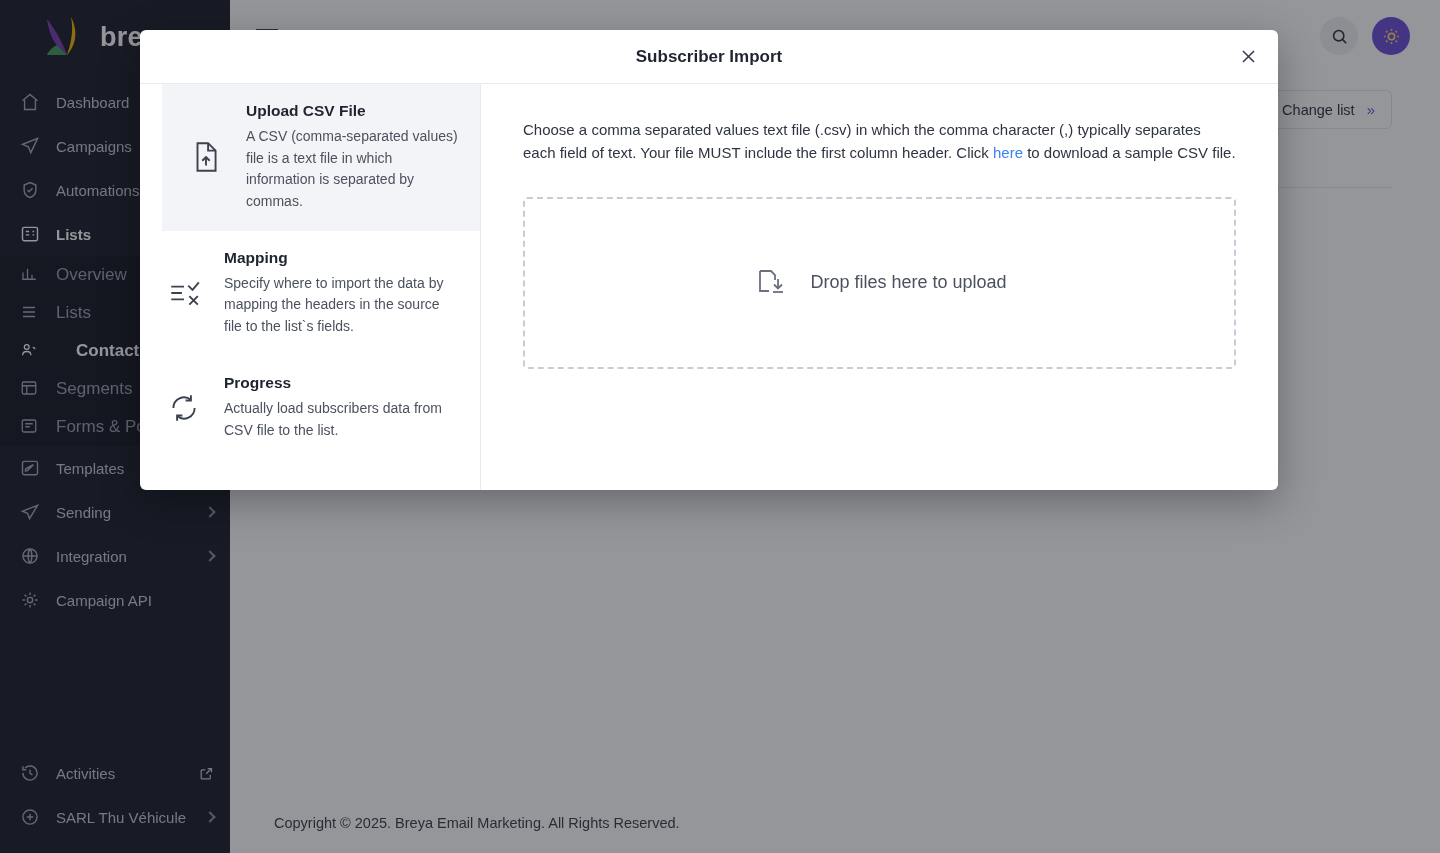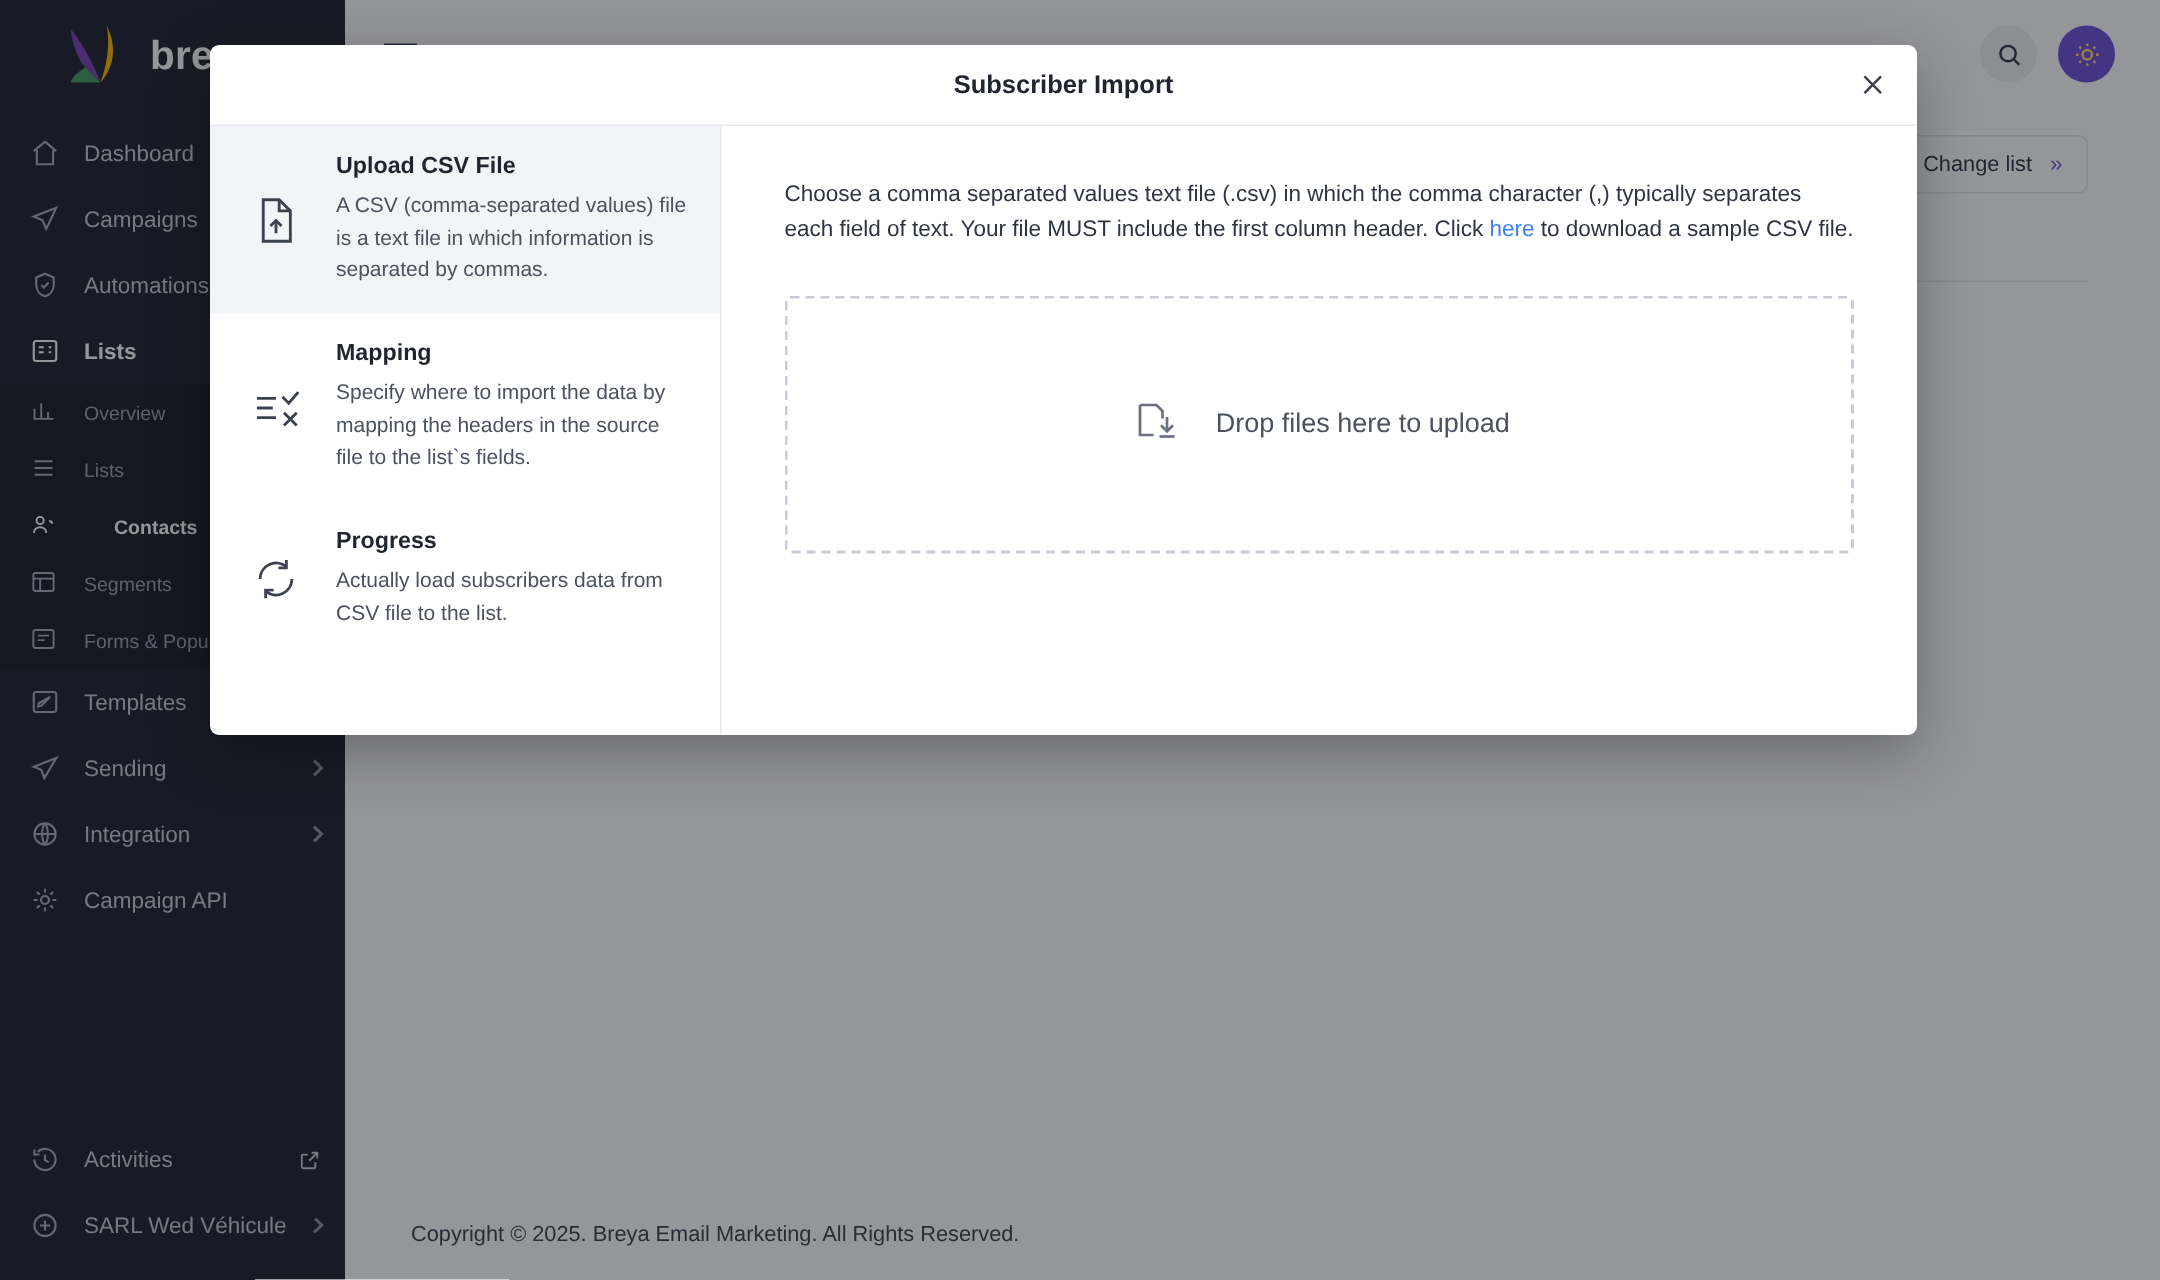--- a/index.html
+++ b/index.html
@@ -28,21 +28,21 @@
     font-size: 27px; font-weight: 700; color: #ffffff; letter-spacing: .2px;
   }
   .nav { margin-top: 6px; flex: 1 1 auto; }
   .nav-item {
     display: flex; align-items: center; gap: 16px;
     height: 44px; padding-left: 20px; padding-right: 16px;
     font-size: 15px; color: #c7cad4; cursor: pointer; position: relative;
   }
   .nav-item .nav-label { flex: 1 1 auto; white-space: nowrap; }
   .nav-item.active { color: #ffffff; font-weight: 600; }
-  .nav-item.sub { font-size: 13px; color: #9aa0ae; height: 38px; }
+  .nav-item.sub { font-size: 17px; color: #9aa0ae; height: 38px; }
   .nav-item.sub.active { color: #ffffff; font-weight: 600; gap: 36px; }
   .nav-group { background: #171a24; }
   .nav-ico { width: 20px; height: 20px; flex: 0 0 20px; color: #a7acba; }
   .nav-item.active .nav-ico { color: #ffffff; }
   .chev { width: 8px; height: 8px; border-right: 2px solid #8b90a0; border-top: 2px solid #8b90a0; transform: rotate(45deg); }
   .sidebar-bottom { padding-bottom: 14px; }
   .sidebar-bottom .nav-item { height: 44px; }
   .ext-ico { width: 15px; height: 15px; }
 
   
@@ -91,21 +91,21 @@
   .modal-close {
     position: absolute; right: 16px; top: 50%; transform: translateY(-50%);
     width: 28px; height: 28px; display: flex; align-items: center; justify-content: center;
     cursor: pointer; color: #3a3f4b;
   }
   .modal-body { flex: 1 1 auto; display: flex; min-height: 0; }
   .steps {
     width: 341px; flex: 0 0 341px; border-right: 1px solid #e8eaf0; padding-top: 0;
   }
   .step { display: flex; gap: 18px; padding: 18px 20px 18px 22px; }
-  .step.active { background: #f3f4f7; }
+  .step.active { background: #f3f4f7; margin-left: 22px; }
   .step-ico { width: 44px; flex: 0 0 44px; display: flex; align-items: center; justify-content: center; color: #3d424f; }
   .step-text { flex: 1 1 auto; }
   .step-title { font-size: 15.5px; font-weight: 700; color: #1f2430; margin-bottom: 6px; }
   .step-desc { font-size: 14px; line-height: 1.55; color: #4b515e; }
   .panel { flex: 1 1 auto; padding: 34px 42px 16px 42px; }
   .panel-text { font-size: 15px; line-height: 1.55; color: #2f3442; max-width: 720px; }
   .panel-text a { color: #3b82f6; text-decoration: none; }
   .dropzone {
     margin-top: 32px; height: 172px; border: 2px dashed #c8ccd6; border-radius: 4px;
     display: flex; align-items: center; justify-content: center; gap: 22px; cursor: pointer;
@@ -271,21 +271,21 @@
             </svg>
         </span>
       </div>
       <div class="nav-item">
         <span class="nav-ico">
           <svg viewBox="0 0 24 24" width="20" height="20" fill="none" stroke="currentColor" stroke-width="1.7">
               <circle cx="12" cy="12" r="8.5"></circle>
               <path d="M12 8v8M8 12h8"></path>
             </svg>
         </span>
-        <span class="nav-label">SARL Wed Véhicule</span>
+        <span class="nav-label">SARL Thu Véhicule</span>
         <span class="chev"></span>
       </div>
     </div>
   </aside>
 
   <header class="topbar">
     <span class="hamburger">
       <svg viewBox="0 0 26 20" width="26" height="20" fill="none" stroke="currentColor" stroke-width="2">
           <path d="M2 4h22M2 10h22M2 16h22"></path>
         </svg>

